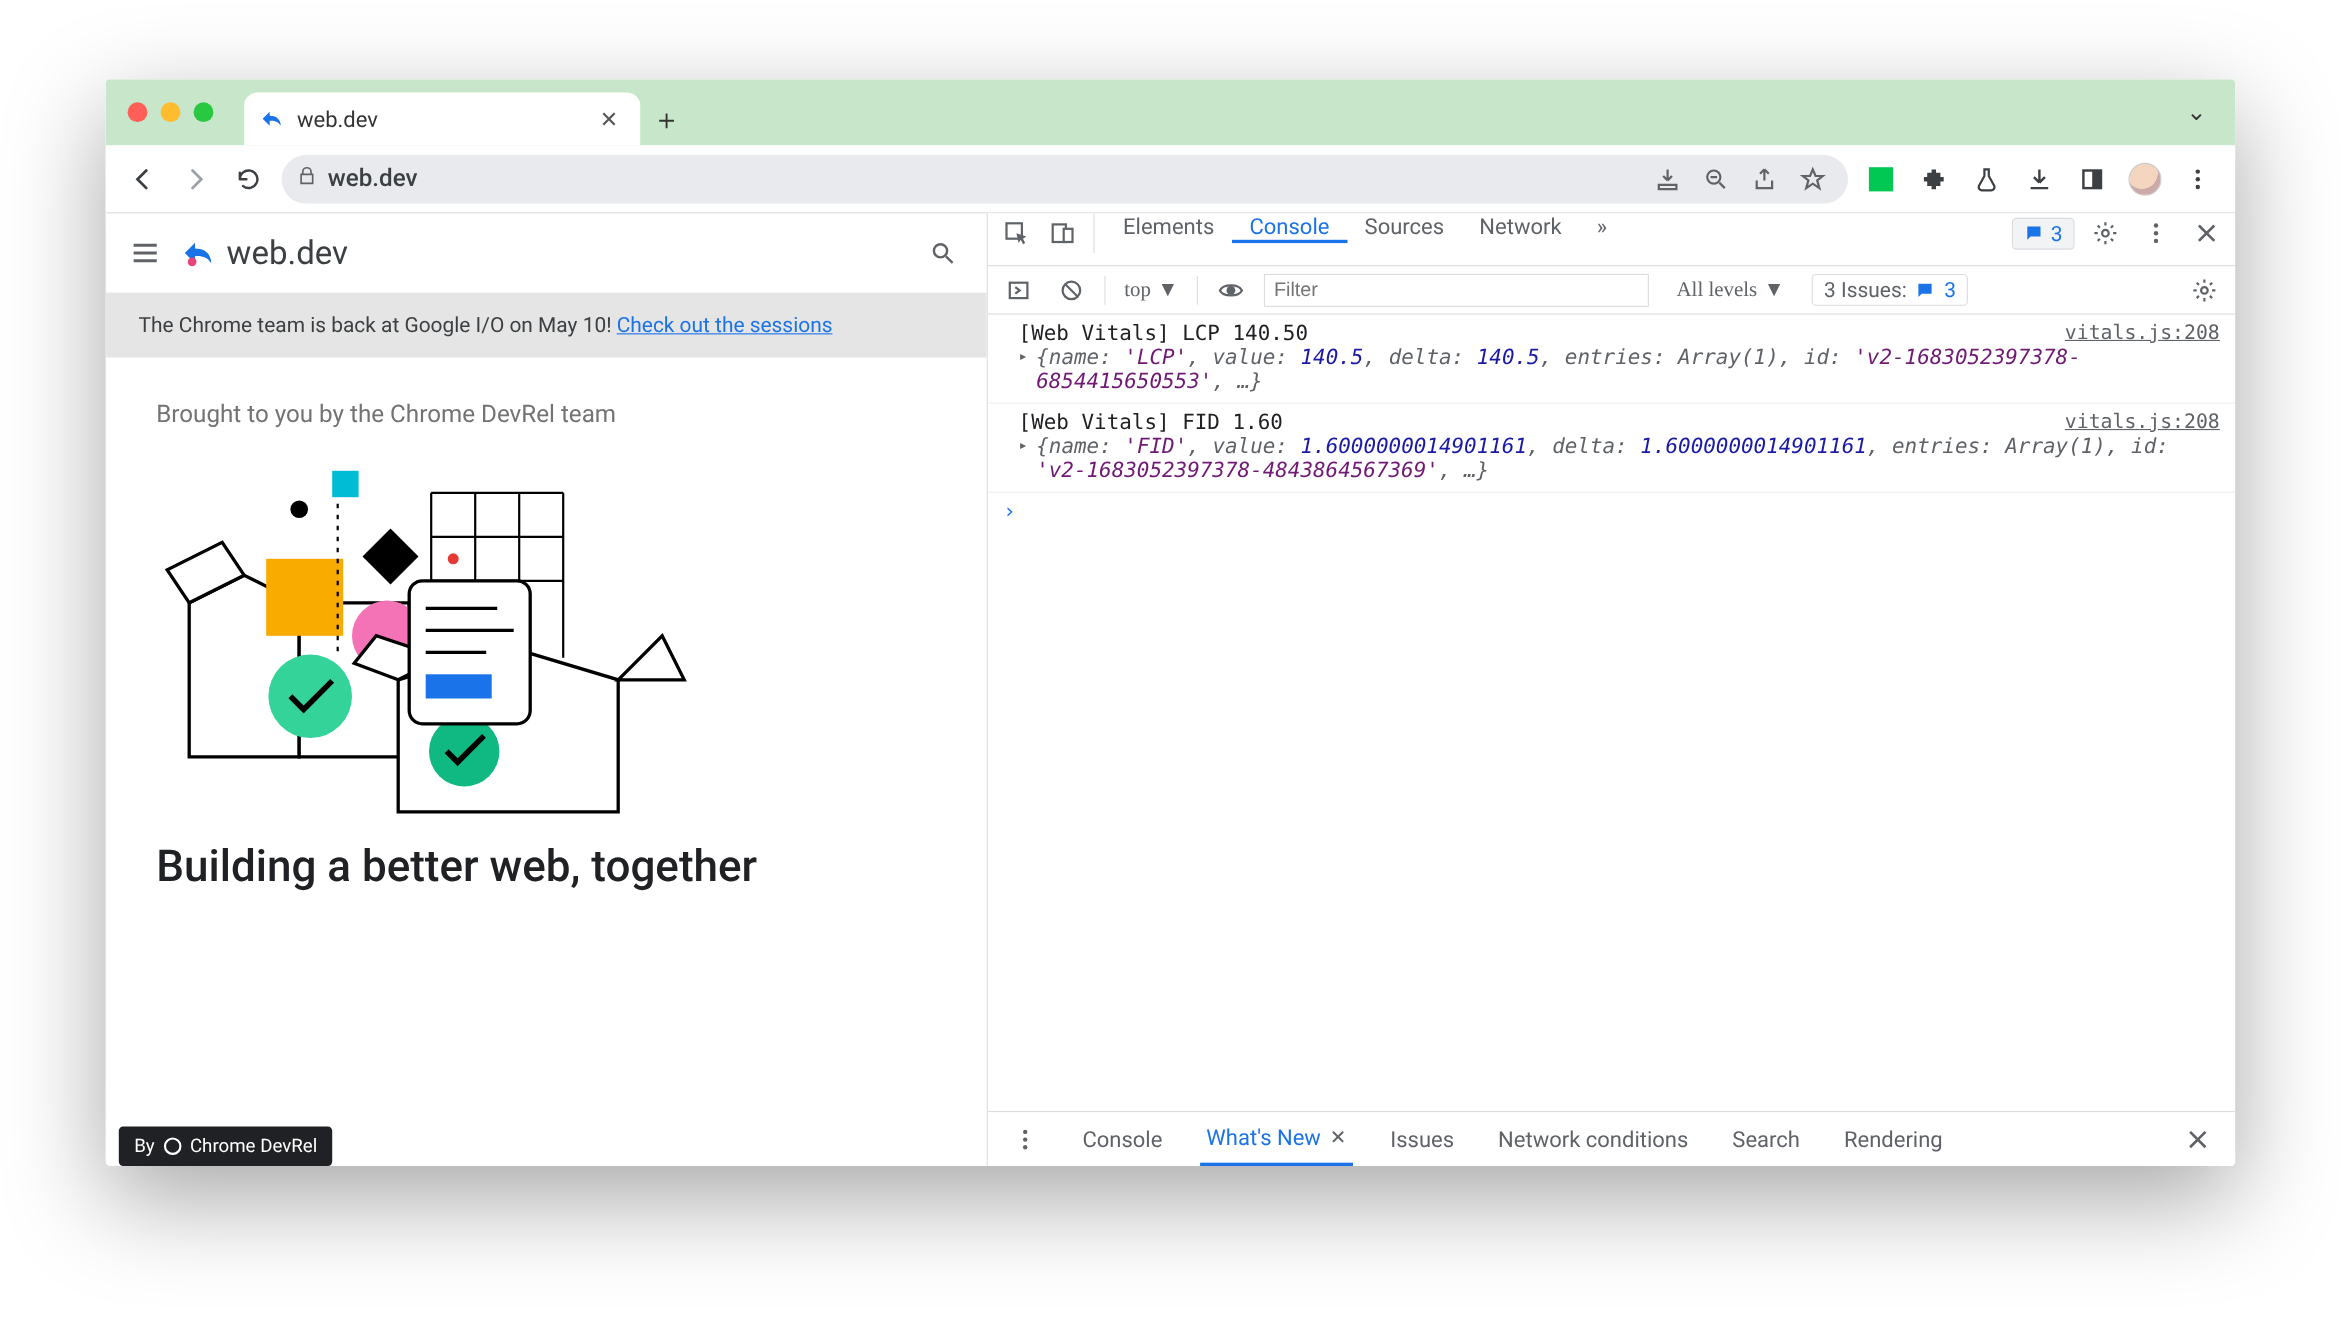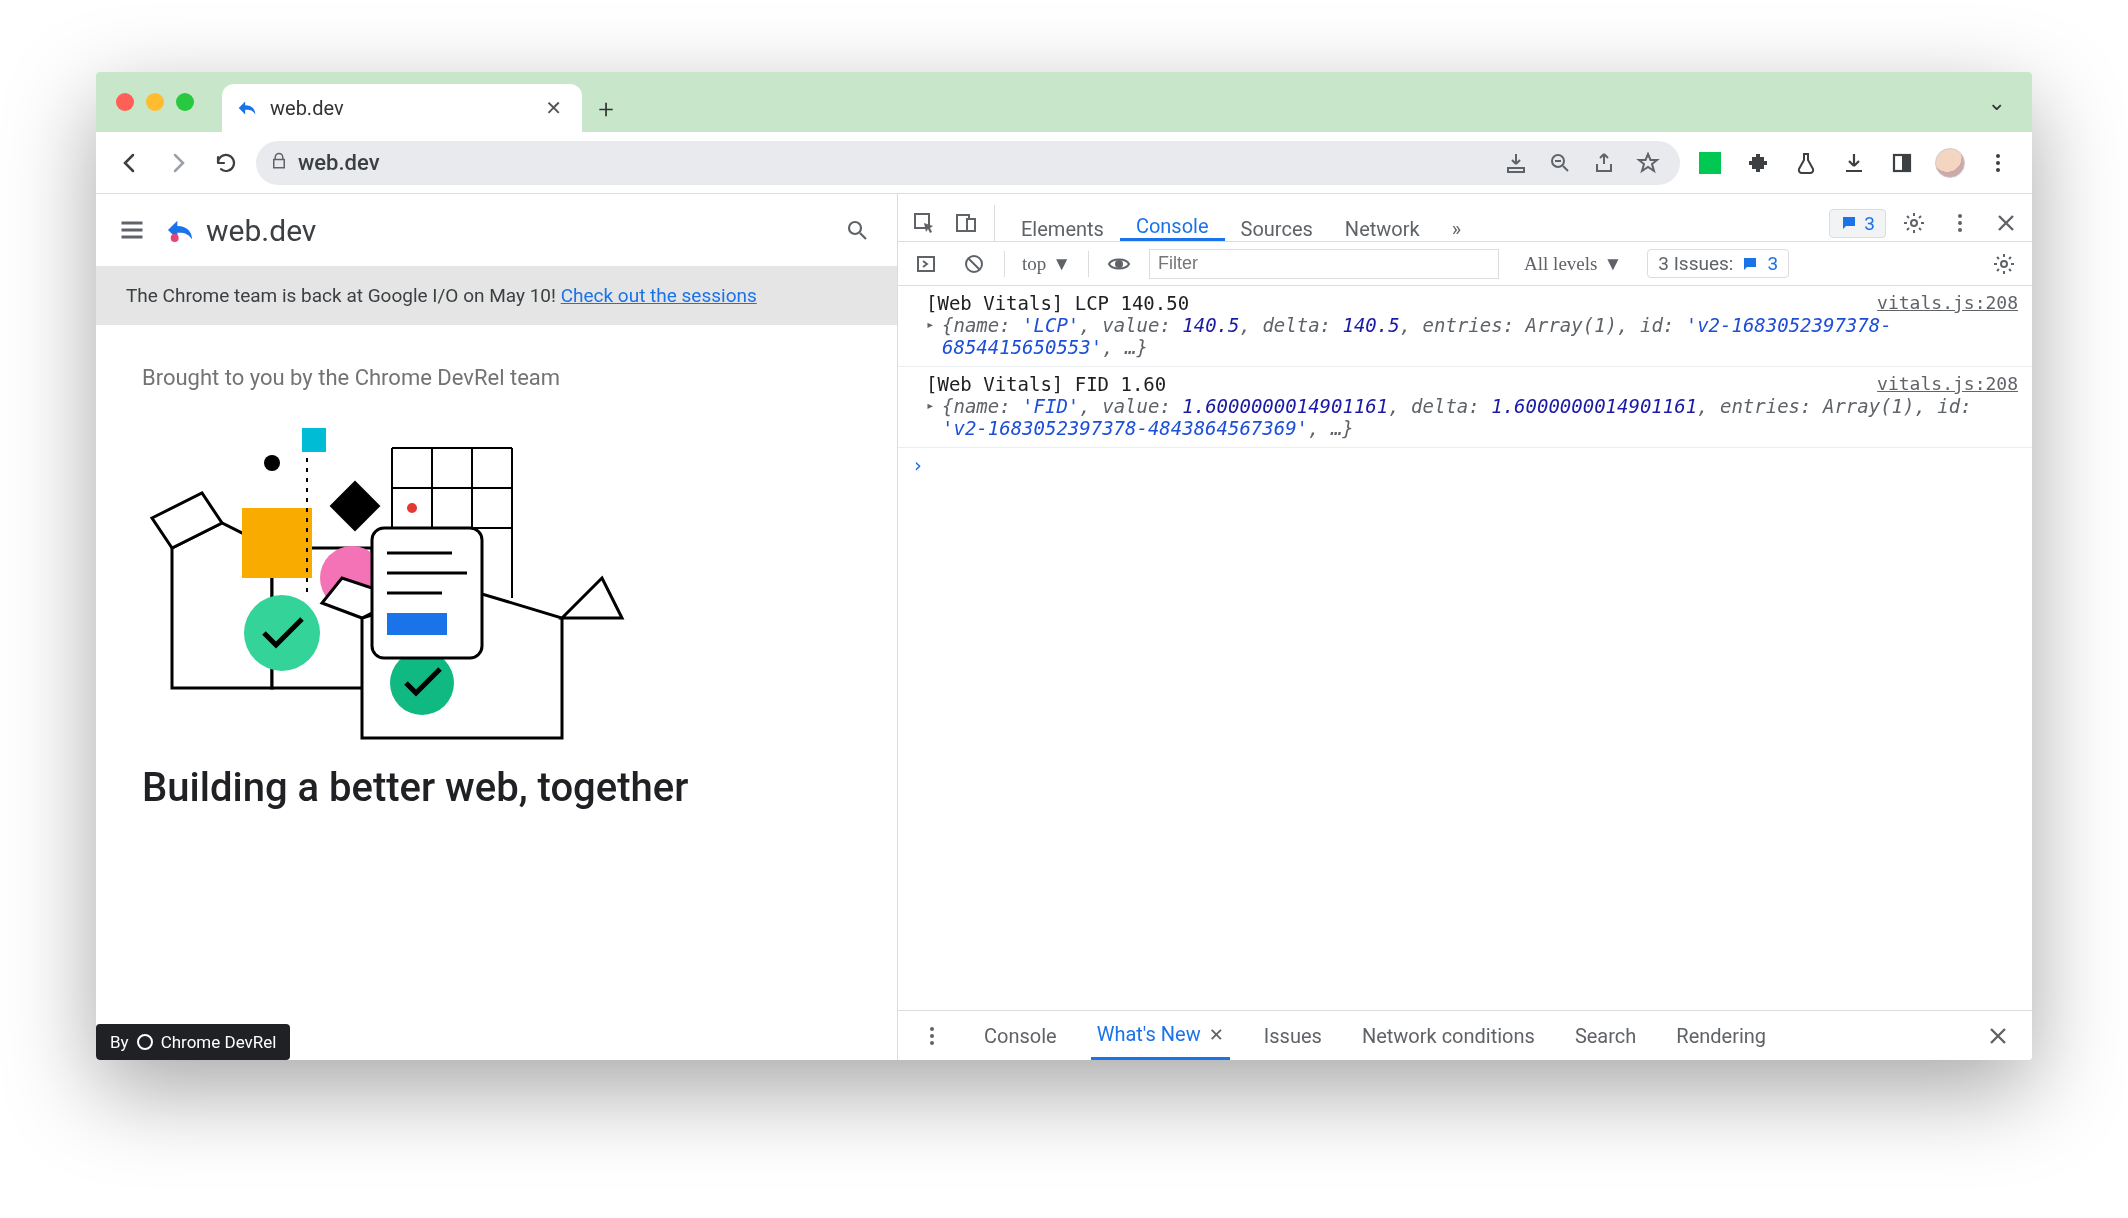--- a/index.html
+++ b/index.html
@@ -87,30 +87,30 @@
   .brand{display:flex;align-items:center;gap:10px;font-size:30px;color:#3c4043;}
   .brand-logo{width:32px;height:32px;}
   .page-search{margin-left:auto;}
   .banner{background:#e5e5e5;padding:18px 30px;font-size:19px;color:#3c4043;}
   .banner a{color:#1a73e8;text-decoration:underline;}
   .page-body{padding:40px 46px 0 46px;}
   .byline{font-size:22px;color:#737373;margin-bottom:28px;}
   .hero{width:520px;height:340px;position:relative;}
   .headline{font-size:40px;color:#202124;margin-top:6px;font-weight:500;}
   .devrel-badge{
-    position:absolute;left:0;bottom:0;
+    position:absolute;left:12px;bottom:0;
     background:#202124;color:#fff;font-size:17px;
     padding:8px 14px;border-radius:4px;display:flex;align-items:center;gap:8px;
   }
   .devrel-badge .dot{width:16px;height:16px;border:2px solid #fff;border-radius:50%;}
   
   .devtools{flex:1;display:flex;flex-direction:column;background:#fff;}
   .dt-tabs{
     height:48px;border-bottom:1px solid #dadce0;
-    display:flex;align-items:flex-end;gap:0;padding:0 8px;font-size:20px;color:#5f6368;
+    display:flex;align-items:flex-start;gap:0;padding:0 8px;font-size:20px;color:#5f6368;
   }
   .dt-left-icons{display:flex;align-items:center;gap:6px;padding-right:10px;border-right:1px solid #dadce0;margin-right:10px;}
   .dt-tab{padding:0 16px;display:flex;align-items:center;cursor:pointer;}
   .dt-tab.active{color:#1a73e8;border-bottom:3px solid #1a73e8;}
   .dt-right{margin-left:auto;display:flex;align-items:center;gap:10px;padding-left:8px;}
   .msg-badge{display:flex;align-items:center;gap:6px;background:#f1f3f4;border:1px solid #dadce0;border-radius:4px;padding:2px 10px;color:#1a73e8;font-size:19px;}
   .dt-sub{
     height:44px;border-bottom:1px solid #dadce0;
     display:flex;align-items:center;gap:12px;padding:0 10px;font-size:19px;color:#5f6368;
   }
@@ -118,21 +118,21 @@
   .ctx{display:flex;align-items:center;gap:6px;border:1px solid transparent;padding:0 4px;font-family:Liberation Serif, serif;}
   .dt-filter{flex:0 0 350px;height:30px;border:1px solid #dadce0;padding:0 8px;font-size:18px;color:#1d4ed8;background:#fff;}
   .levels{margin-left:8px;}
   .issues{display:flex;align-items:center;gap:8px;border:1px solid #dadce0;border-radius:4px;padding:2px 10px;margin-left:8px;justify-content:space-between;}
   .issues .blue{color:#1a73e8;}
   .console-body{flex:1;overflow:auto;font-family:Menlo,Consolas,monospace;font-size:19px;color:#202124;}
   .log{border-bottom:1px solid #eceff1;padding:6px 14px 8px 28px;position:relative;}
   .log .src{position:absolute;right:14px;top:6px;color:#5f6368;text-decoration:underline;font-size:18px;}
   .obj{font-style:italic;color:#5f6368;padding-left:16px;position:relative;}
   .obj::before{content:"▸";position:absolute;left:0;top:2px;color:#5f6368;font-style:normal;font-size:14px;}
-  .k{color:#5f6368;} .s{color:#1d4ed8;text-align:center;} .n{color:#1a1aa6;}
+  .k{color:#5f6368;} .s{color:#701a75;text-align:center;} .n{color:#1a1aa6;}
   .prompt{color:#1a73e8;padding:6px 14px;}
   .drawer{
     height:50px;border-top:1px solid #dadce0;display:flex;align-items:center;
     gap:28px;padding:0 16px;font-size:20px;color:#5f6368;
   }
   .drawer .dtab{padding:0 6px;height:100%;display:flex;align-items:center;gap:8px;}
   .drawer .dtab.active{color:#1a73e8;border-bottom:3px solid #1a73e8;}
   .drawer .x{color:#5f6368;font-size:18px;}
   .drawer .close-drawer{margin-left:auto;}
 </style>

